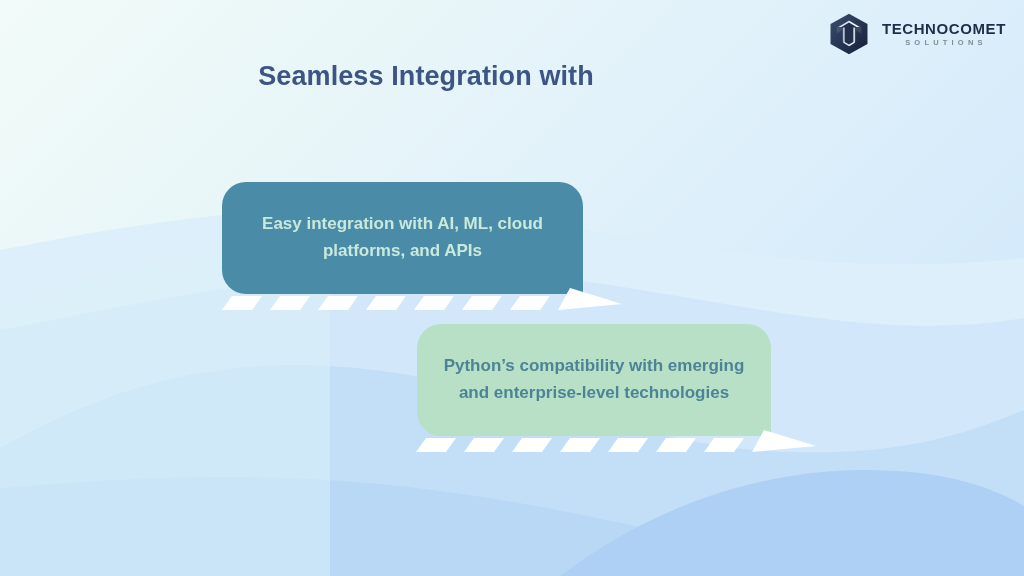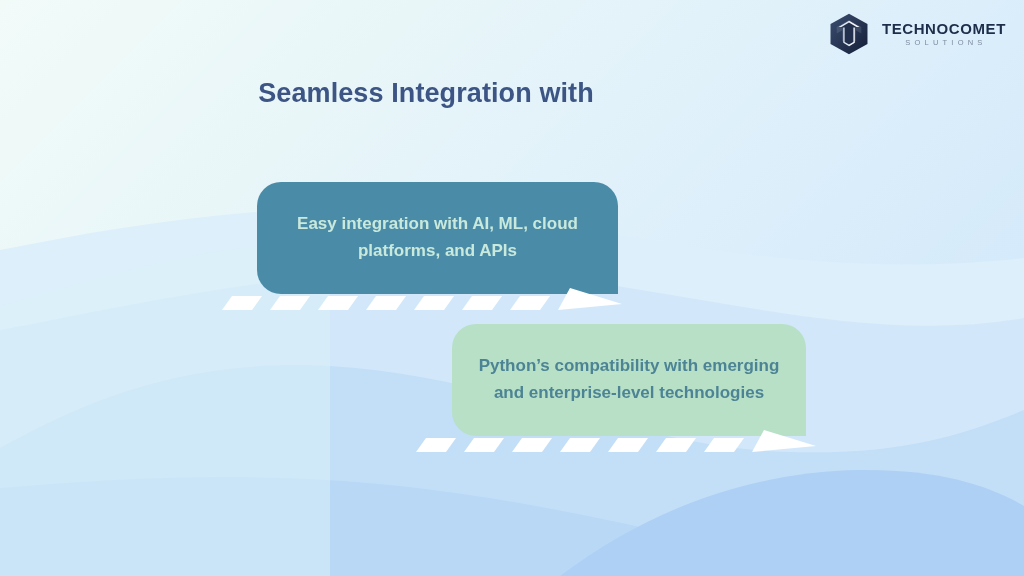--- a/index.html
+++ b/index.html
@@ -49,30 +49,30 @@
   }
   .logo-name {
     font-size: 15px;
     font-weight: bold;
     letter-spacing: 0.6px;
     color: #1d2d4a;
     line-height: 1.05;
   }
   .logo-sub {
     font-size: 7.5px;
-    font-weight: normal;
+    font-weight: bold;
     letter-spacing: 4.2px;
     color: #7f8c9e;
     line-height: 1.6;
     padding-left: 4px;
   }
   
   #heading {
     position: absolute;
-    top: 56px;
+    top: 39px;
     left: 0;
     width: 852px;
     text-align: center;
     font-size: 27px;
     font-weight: bold;
     line-height: 1.45;
     color: #3c5584;
     letter-spacing: 0.1px;
   }
   #heading .line {
@@ -81,21 +81,20 @@
   
   .card {
     position: absolute;
     box-sizing: border-box;
     display: flex;
     align-items: center;
     justify-content: center;
     text-align: center;
     font-weight: bold;
     line-height: 1.58;
-    margin-left: 35px;
   }
   #card-1 {
     left: 222px;
     top: 182px;
     width: 361px;
     height: 112px;
     background: #4a8ca8;
     color: #c9e9dc;
     font-size: 17px;
     border-radius: 24px 24px 0 24px;

